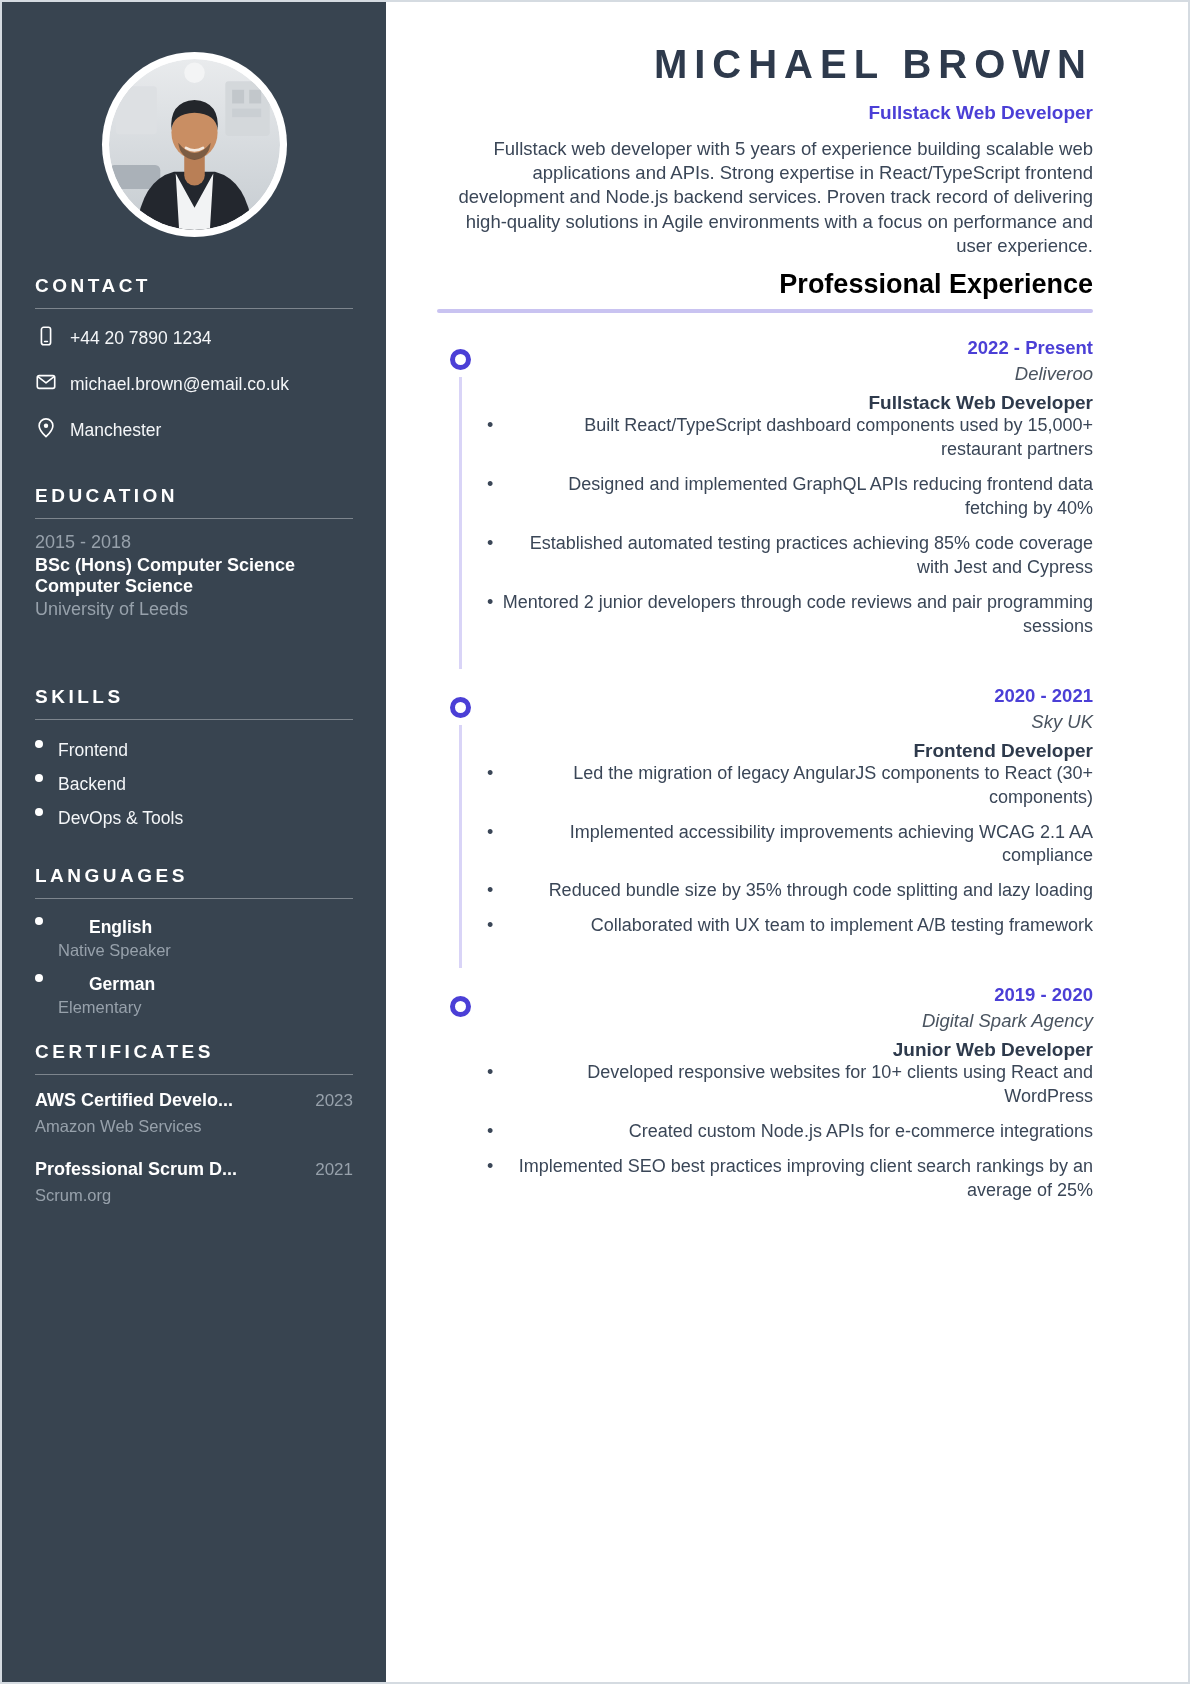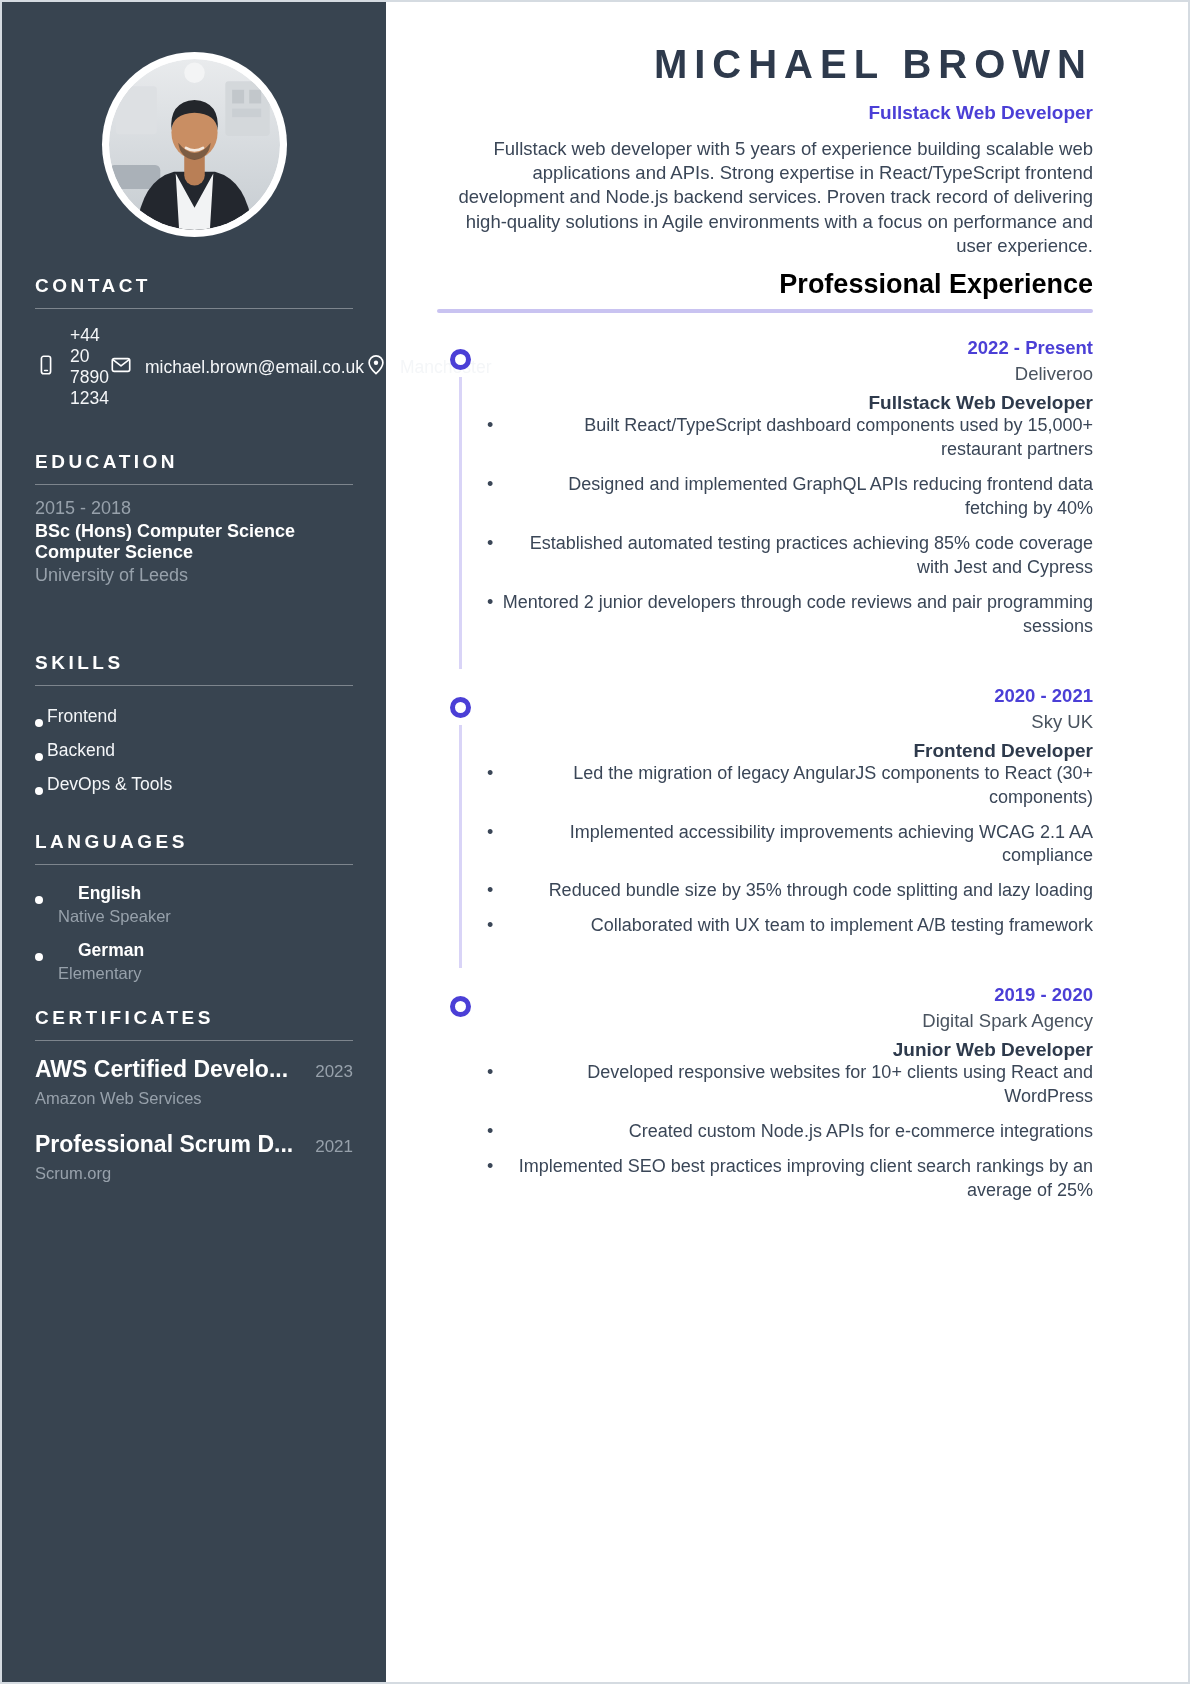--- a/index.html
+++ b/index.html
@@ -46,49 +46,49 @@
     letter-spacing: 3.5px;
     color: #ffffff;
   }
   .side-rule {
     border: none;
     border-top: 1px solid rgba(255,255,255,0.35);
     margin-top: 11px;
   }
 
   .contact-section { margin-top: 38px; }
-  .contact-list { margin-top: 16px; display: flex; flex-direction: row; gap: 1px; }
+  .contact-list { margin-top: 16px; display: flex; flex-direction: column; gap: 20px; }
   .contact-row { display: flex; align-items: center; gap: 13px; }
   .contact-row svg { width: 22px; height: 22px; flex-shrink: 0; }
   .contact-text { font-size: 17.5px; color: #f4f6f8; }
 
   .edu-section { margin-top: 42px; }
   .edu-period { margin-top: 13px; font-size: 18px; color: #97a1ab; font-weight: 400; }
   .edu-degree { margin-top: 2px; font-size: 18px; font-weight: 700; color: #ffffff; line-height: 1.18; }
   .edu-school { margin-top: 2px; font-size: 18px; color: #97a1ab; }
 
   .skills-section { margin-top: 66px; }
   .skill-list { margin-top: 20px; display: flex; flex-direction: column; gap: 13px; }
-  .dot-row { display: flex; align-items: flex-end; gap: 4px; }
+  .dot-row { display: flex; align-items: flex-start; gap: 15px; }
   .dot {
     width: 8px; height: 8px; border-radius: 50%;
     background: #ffffff; flex-shrink: 0;
   }
   .skill-label { font-size: 17.5px; color: #f4f6f8; }
 
   .lang-section { margin-top: 36px; }
   .lang-list { margin-top: 18px; display: flex; flex-direction: column; gap: 14px; }
   .lang-name { font-size: 17.5px; font-weight: 700; color: #ffffff; margin-left: 31px; }
   .lang-level { font-size: 16.5px; color: #97a1ab; margin: 3px 0 0 23px; }
 
   .cert-section { margin-top: 24px; }
   .cert-item { margin-top: 15px; }
   .cert-item + .cert-item { margin-top: 23px; }
   .cert-top { display: flex; justify-content: space-between; align-items: baseline; }
-  .cert-name { font-size: 23px; font-weight: 700; color: #ffffff; }
+  .cert-name { font-size: 18px; font-weight: 700; color: #ffffff; }
   .cert-year { font-size: 17px; color: #97a1ab; }
   .cert-issuer { margin-top: 6px; font-size: 16.5px; color: #97a1ab; }
 
   
   .main {
     flex: 1;
     padding: 40px 46px 0 51px;
   }
   .main-inner { width: 656px; text-align: right; }
 
@@ -142,21 +142,21 @@
     content: "";
     position: absolute;
     left: 22px;
     top: 40px;
     bottom: -30px;
     width: 3px;
     background: #d9d4f7;
   }
 
   .job-period { font-size: 18.5px; font-weight: 700; color: #4b3fd6; }
-  .job-company { margin-top: 4px; font-size: 18.5px; color: #49535f; }
+  .job-company { margin-top: 4px; font-size: 18.5px; color: #49535f; font-style: italic; }
   .job-role { margin-top: 7px; font-size: 19px; font-weight: 700; color: #2e3a4c; }
 
   .job-bullets { list-style: none; }
   .job-bullets li {
     position: relative;
     padding-left: 17px;
     font-size: 18px;
     line-height: 1.33;
     color: #3a4657;
     margin-bottom: 11px;

